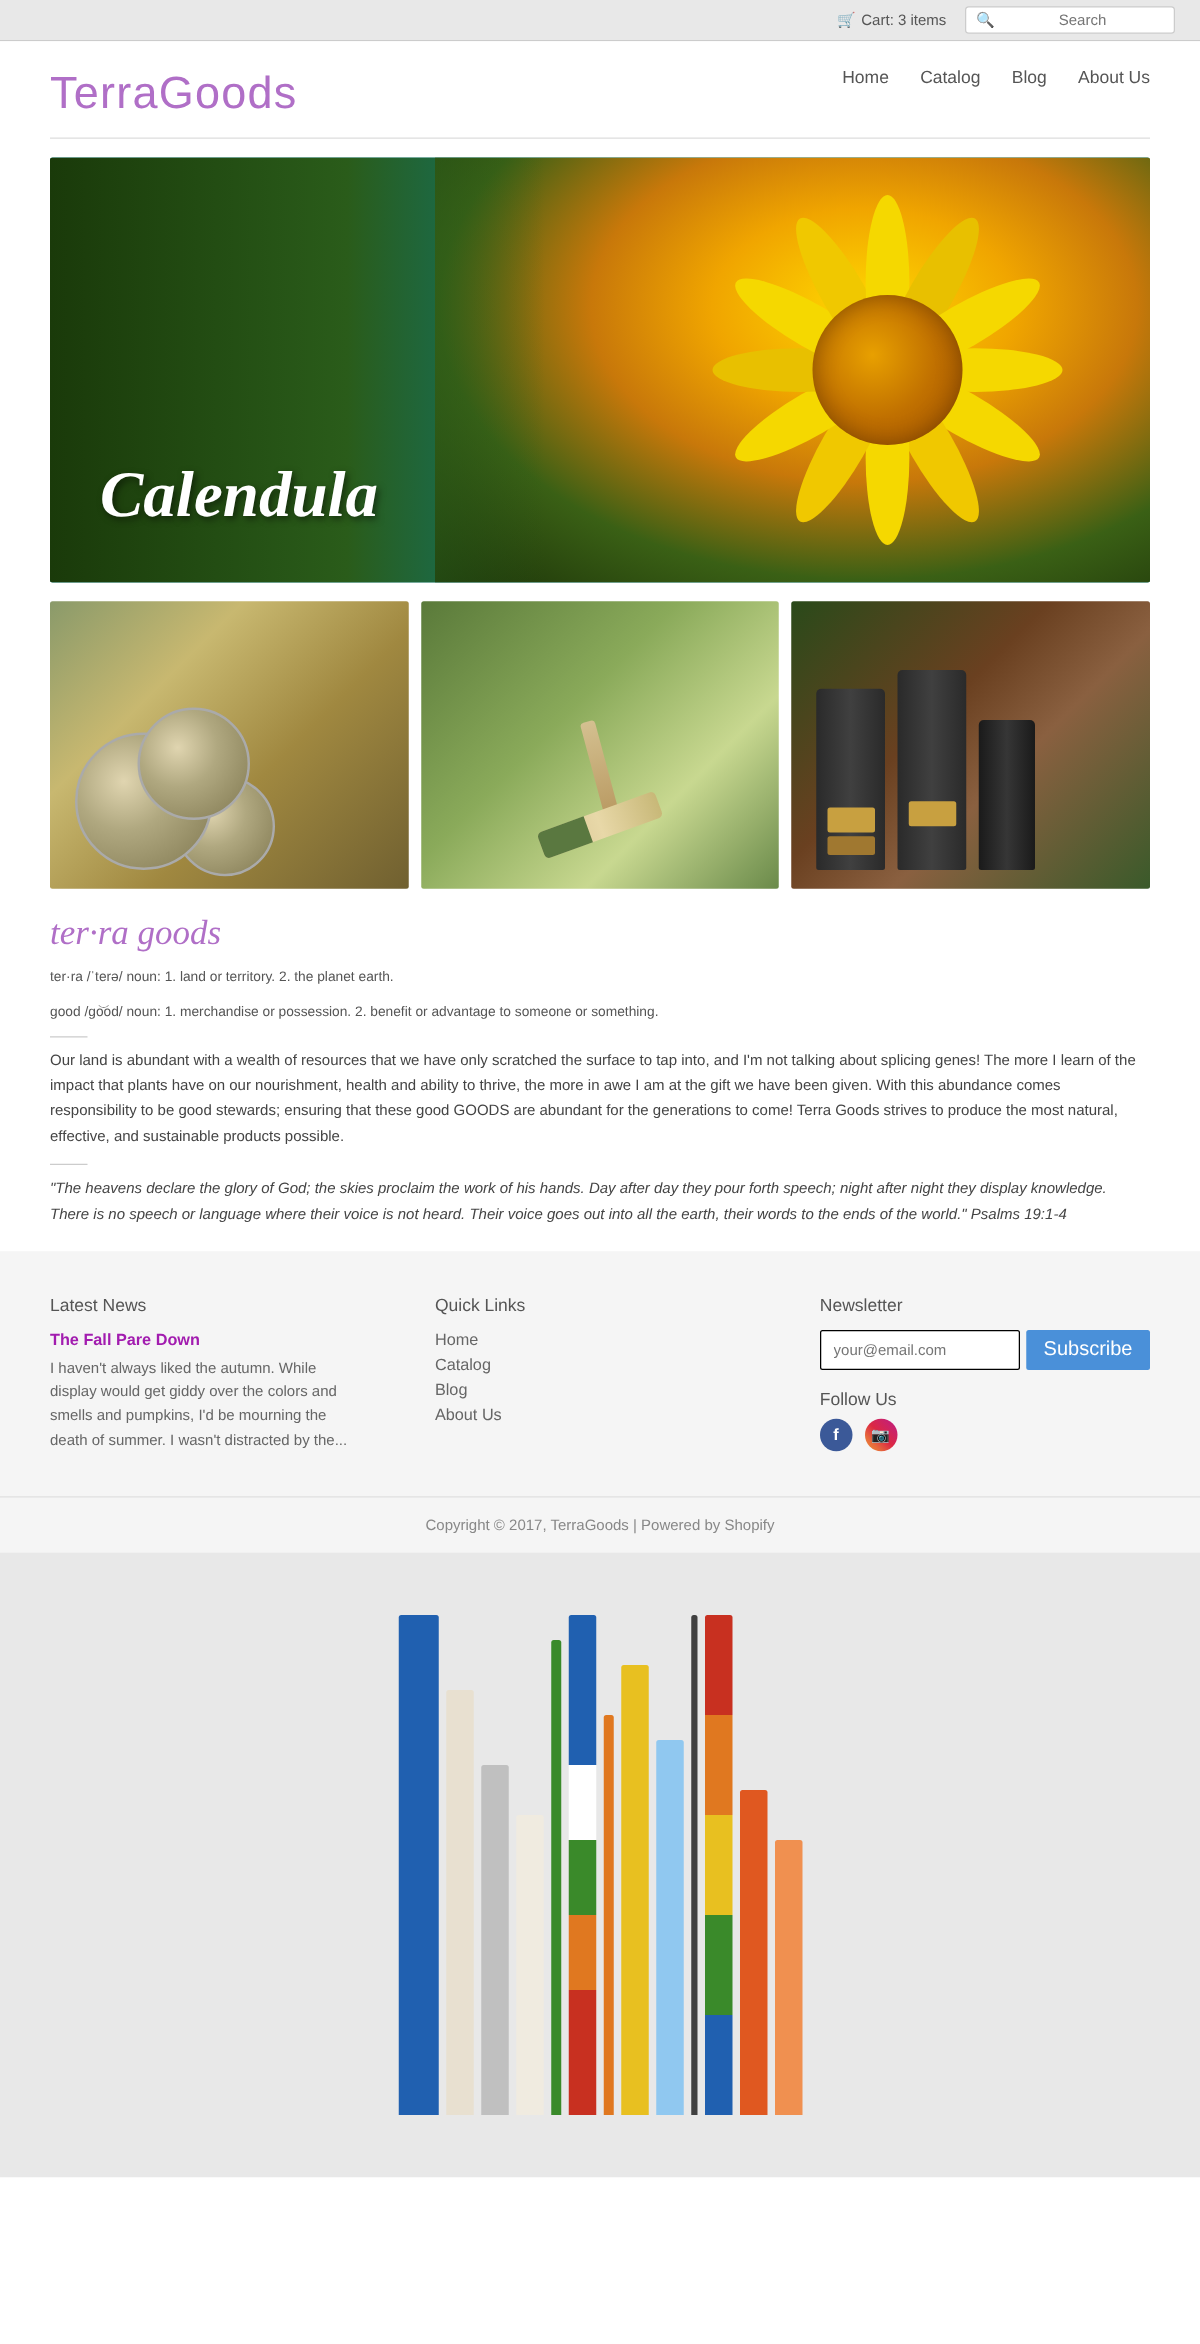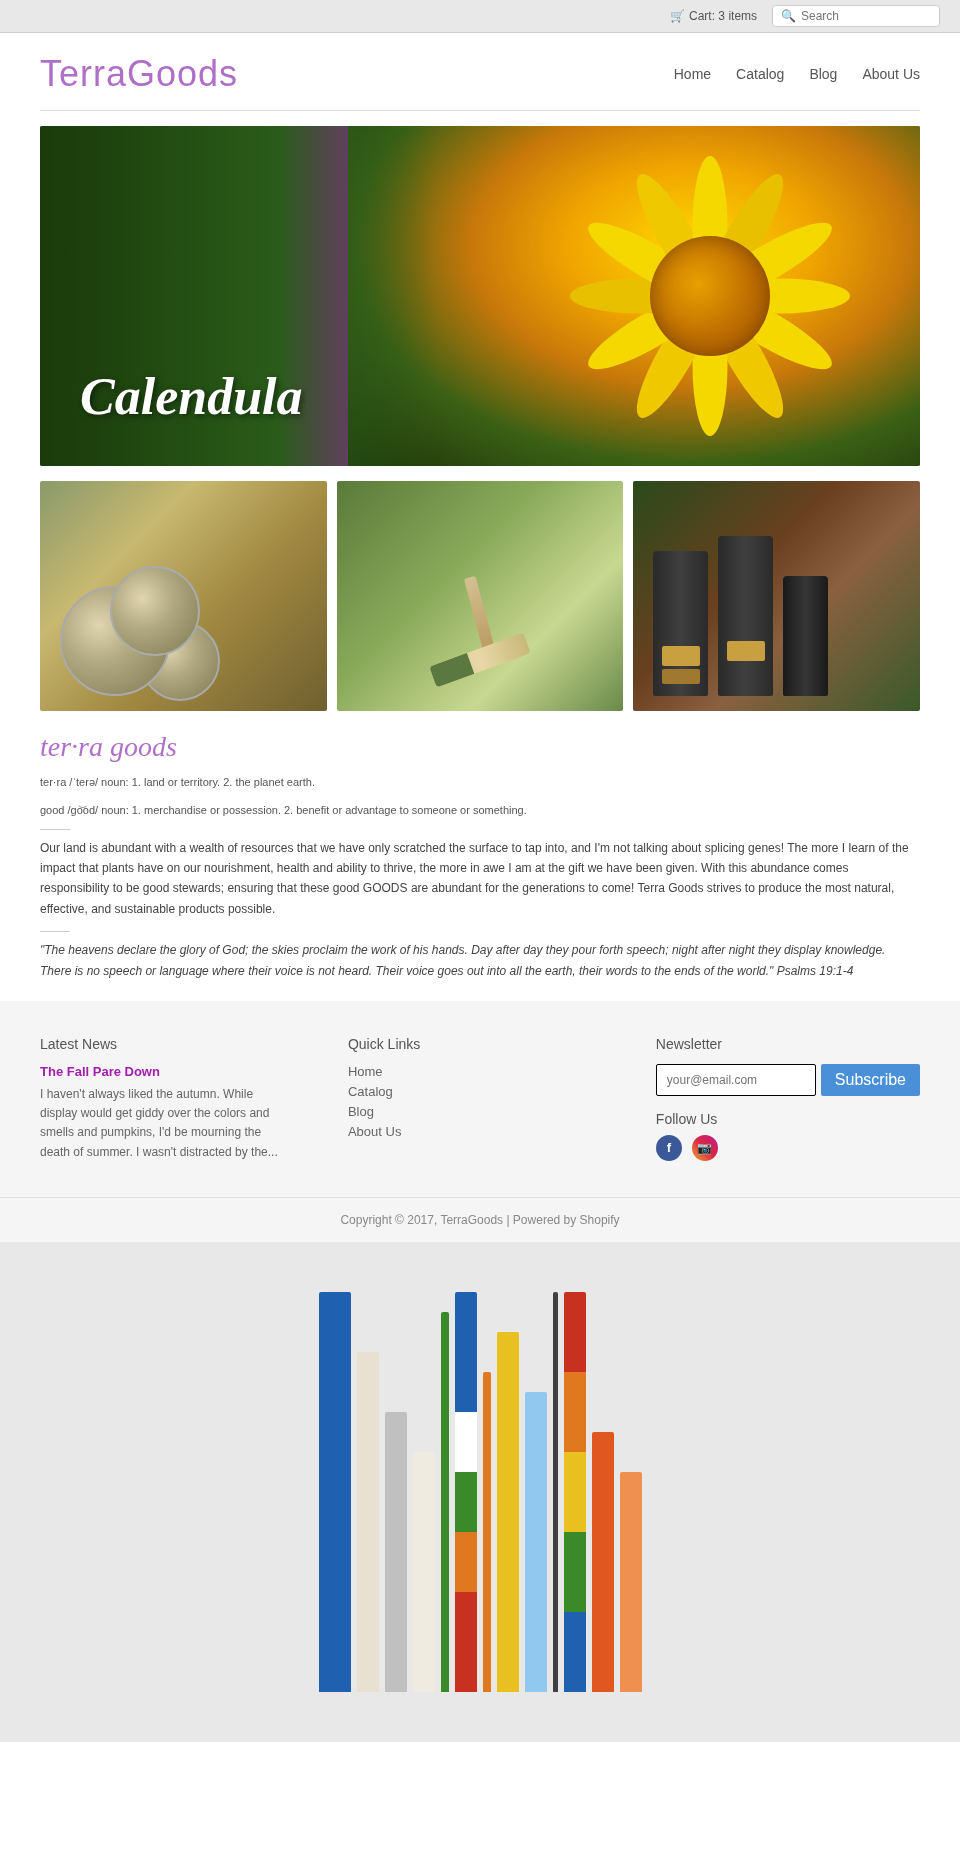--- a/index.html
+++ b/index.html
@@ -31,28 +31,29 @@
       border-radius: 3px;
       padding: 3px 8px;
       gap: 5px;
     }
     .search-box input {
       border: none;
       outline: none;
       font-size: 12px;
       width: 130px;
       color: #0c4a6e;
+      text-align: center;
     }
     .search-icon-sm { color: #999; font-size: 12px; }
 
     
     .header {
       display: flex;
       justify-content: space-between;
-      align-items: center;
+      align-items: flex-start;
       padding: 20px 40px 15px 40px;
       background: #fff;
     }
     .logo {
       font-size: 36px;
       color: #b06fc7;
       font-weight: 300;
       letter-spacing: 1px;
     }
     .nav {
@@ -72,21 +73,21 @@
       border-top: 1px solid #ddd;
       margin: 0 40px;
     }
 
     
     .hero {
       margin: 15px 40px;
       position: relative;
       overflow: hidden;
       height: 340px;
-      background: #a21caf;
+      background: #0f766e;
       border-radius: 2px;
     }
     .hero-text {
       position: absolute;
       bottom: 40px;
       left: 40px;
       color: #fff;
       font-size: 52px;
       font-weight: bold;
       font-style: italic;

